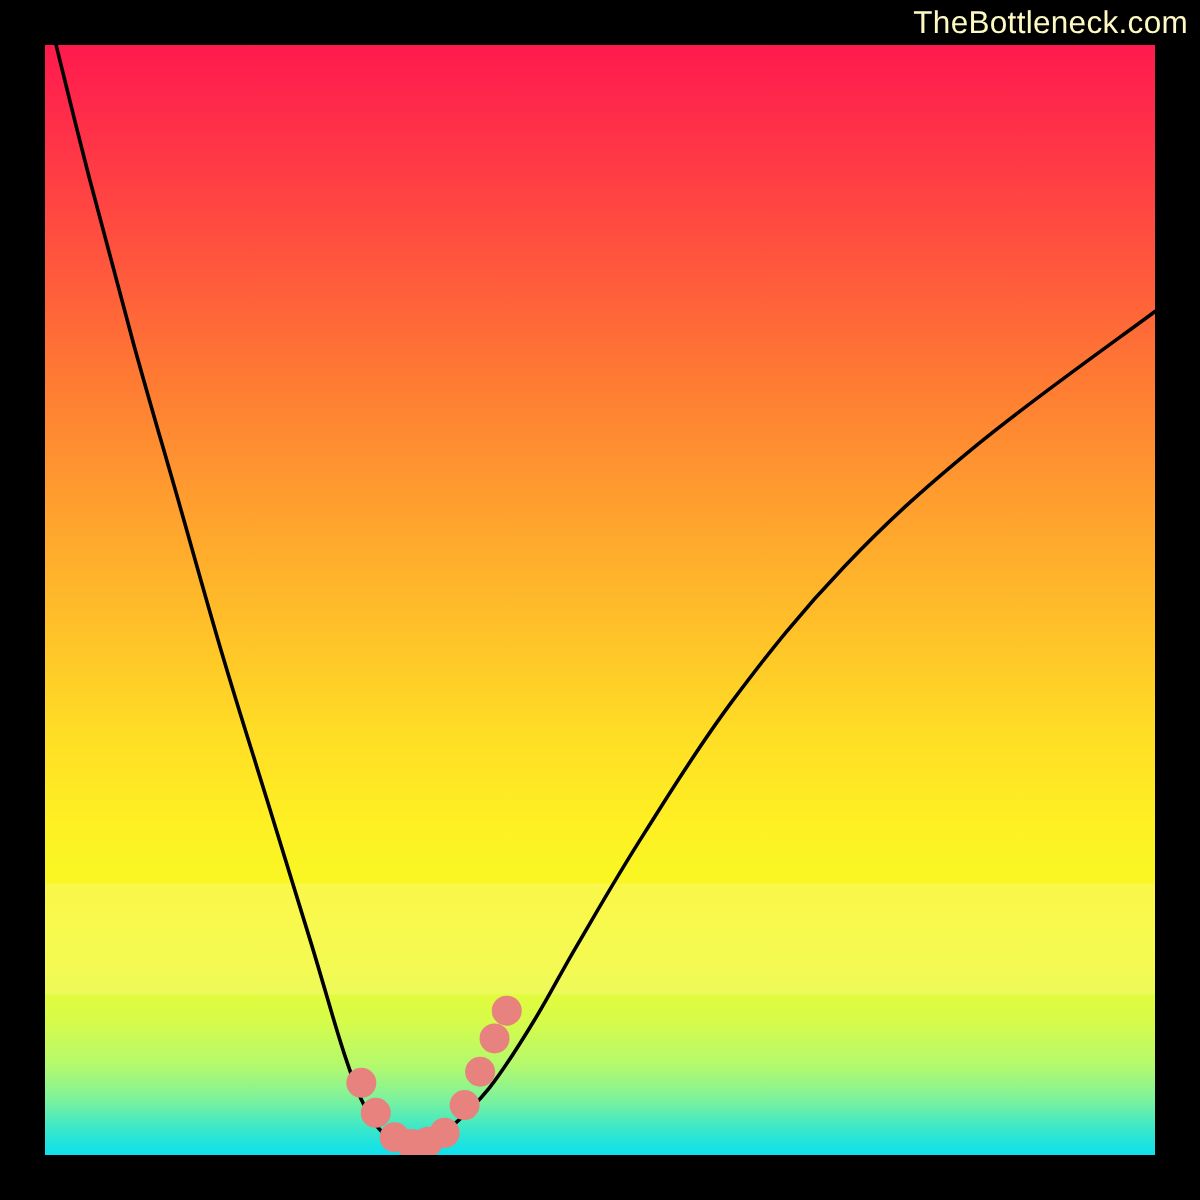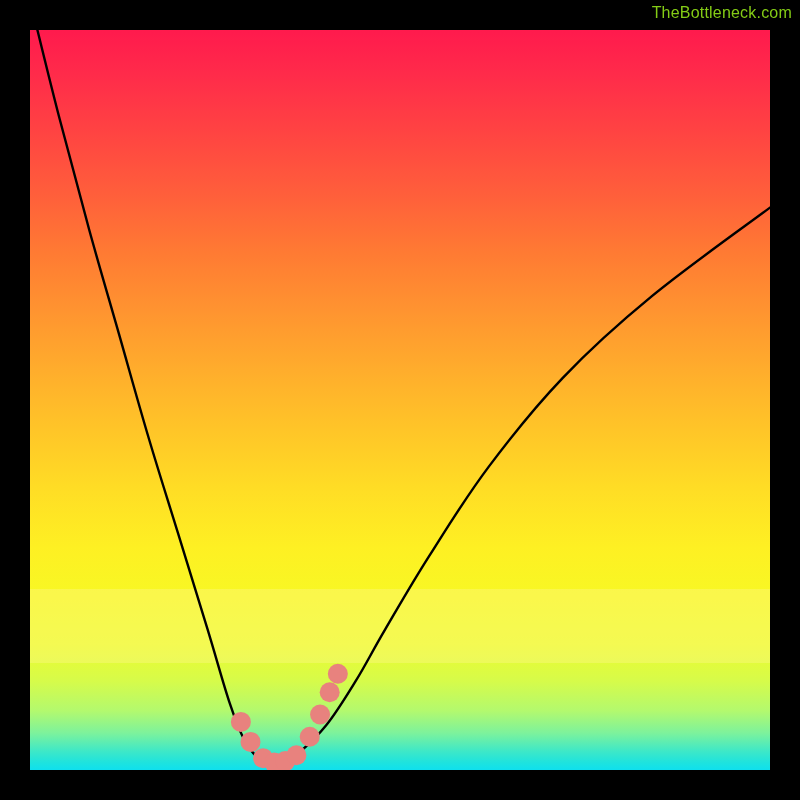--- a/index.html
+++ b/index.html
@@ -60,22 +60,22 @@
     background: rgba(255, 247, 150, 0.35);
   }
   svg.curve {
     position: absolute;
     inset: 0;
   }
   .watermark {
     position: absolute;
     top: 4px;
     right: 8px;
-    color: #84cc16;
-    font-size: 16px;
+    color: #fef9c3;
+    font-size: 21px;
     font-weight: 500;
     letter-spacing: 0.2px;
     font-family: Arial, Helvetica, sans-serif;
   }
 </style>
 </head>
 <body>
 
 <div class="frame">
   <div class="plot">

